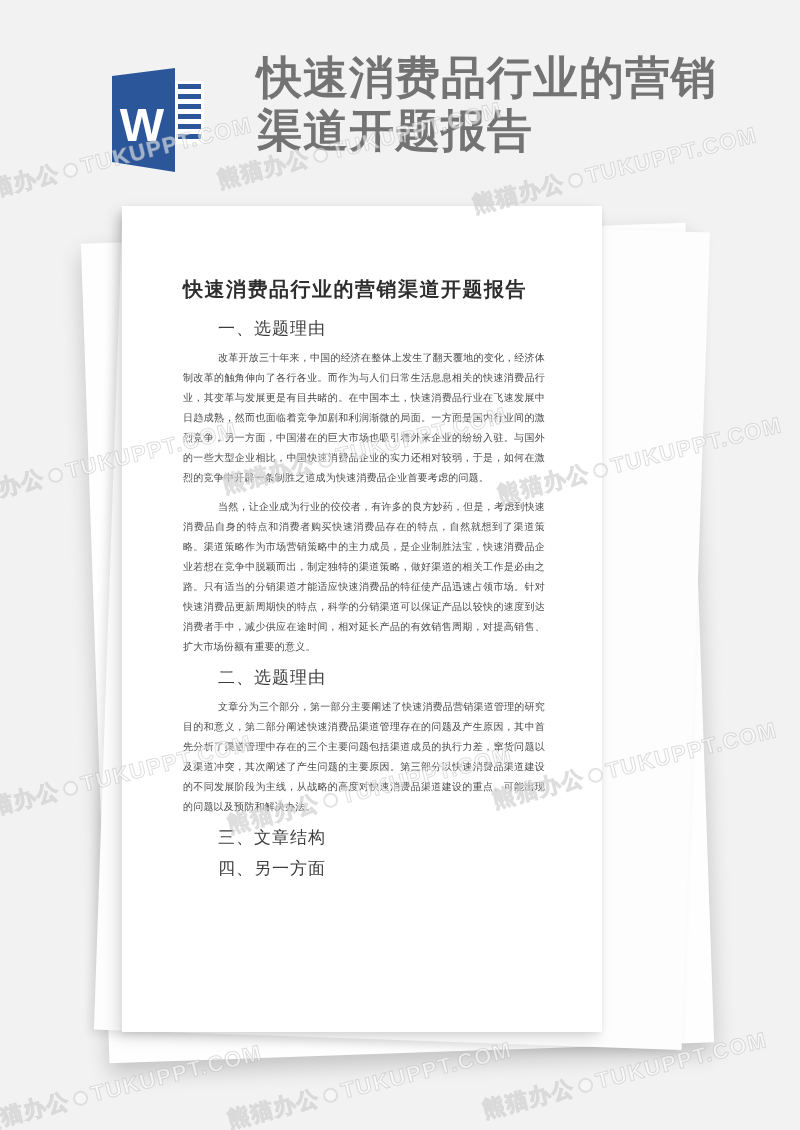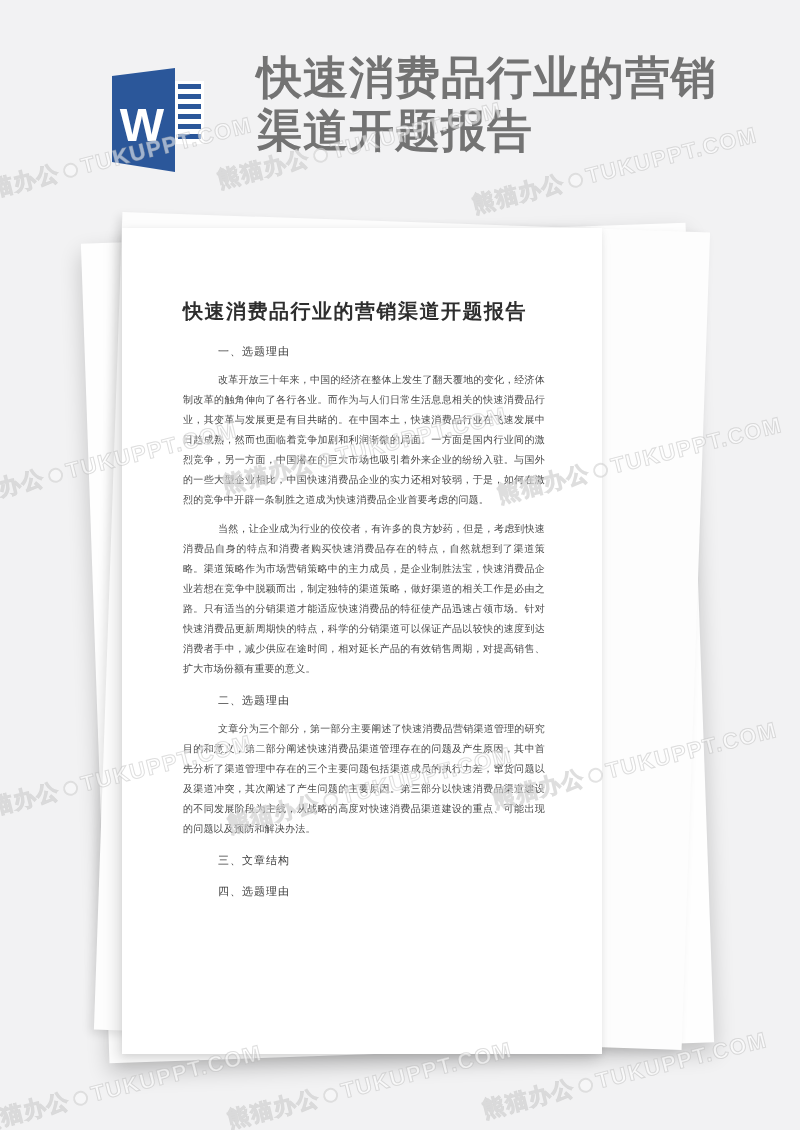--- a/index.html
+++ b/index.html
@@ -25,33 +25,33 @@
     position:absolute; left:95px; top:233px; width:605px; height:820px;
     background:#fefefe; transform:rotate(-2deg);
     box-shadow:0 10px 22px rgba(0,0,0,0.20);
   }
   .back-page-b {
     position:absolute; left:108px; top:222px; width:588px; height:818px;
     background:#fdfdfd; transform:rotate(2deg);
     box-shadow:-4px 4px 10px rgba(0,0,0,0.10);
   }
   .main-page {
-    position:absolute; left:122px; top:228px; width:480px; height:826px;
+    position:absolute; left:122px; top:206px; width:480px; height:826px;
     background:#ffffff;
     box-shadow:-5px 6px 14px rgba(0,0,0,0.13), 0 2px 6px rgba(0,0,0,0.06);
     padding:69px 57px 16px 61px;
   }
 
   
   .doc-title {
     font-size:20px; line-height:28px; font-weight:bold;
     color:#2e2e2e; letter-spacing:1.5px; margin-bottom:16px;
   }
   .sec-heading {
-    font-size:11px; line-height:20px; color:#3d3d3d;
+    font-size:17px; line-height:20px; color:#3d3d3d;
     padding-left:35px; margin:11px 0 9px 0; letter-spacing:1px;
   }
   .para {
     font-size:10px; line-height:20px; color:#4a4a4a;
     text-align:justify; text-indent:35px; margin-bottom:9px;
     letter-spacing:0.2px;
   }
 
   
   .wm-layer { position:absolute; left:0; top:0; width:800px; height:1130px;
@@ -79,21 +79,21 @@
 
   <div class="main-page">
     <div class="doc-title">快速消费品行业的营销渠道开题报告</div>
     <div id="doc-body">
         <div class="sec-heading">一、选题理由</div>
         <p class="para">改革开放三十年来，中国的经济在整体上发生了翻天覆地的变化，经济体制改革的触角伸向了各行各业。而作为与人们日常生活息息相关的快速消费品行业，其变革与发展更是有目共睹的。在中国本土，快速消费品行业在飞速发展中日趋成熟，然而也面临着竞争加剧和利润渐微的局面。一方面是国内行业间的激烈竞争，另一方面，中国潜在的巨大市场也吸引着外来企业的纷纷入驻。与国外的一些大型企业相比，中国快速消费品企业的实力还相对较弱，于是，如何在激烈的竞争中开辟一条制胜之道成为快速消费品企业首要考虑的问题。</p>
         <p class="para">当然，让企业成为行业的佼佼者，有许多的良方妙药，但是，考虑到快速消费品自身的特点和消费者购买快速消费品存在的特点，自然就想到了渠道策略。渠道策略作为市场营销策略中的主力成员，是企业制胜法宝，快速消费品企业若想在竞争中脱颖而出，制定独特的渠道策略，做好渠道的相关工作是必由之路。只有适当的分销渠道才能适应快速消费品的特征使产品迅速占领市场。针对快速消费品更新周期快的特点，科学的分销渠道可以保证产品以较快的速度到达消费者手中，减少供应在途时间，相对延长产品的有效销售周期，对提高销售、扩大市场份额有重要的意义。</p>
         <div class="sec-heading">二、选题理由</div>
         <p class="para">文章分为三个部分，第一部分主要阐述了快速消费品营销渠道管理的研究目的和意义，第二部分阐述快速消费品渠道管理存在的问题及产生原因，其中首先分析了渠道管理中存在的三个主要问题包括渠道成员的执行力差，窜货问题以及渠道冲突，其次阐述了产生问题的主要原因。第三部分以快速消费品渠道建设的不同发展阶段为主线，从战略的高度对快速消费品渠道建设的重点、可能出现的问题以及预防和解决办法。</p>
         <div class="sec-heading">三、文章结构</div>
-        <div class="sec-heading">四、选题理由</div>
+        <div class="sec-heading">四、另一方面</div>
       </div>
   </div>
 </div>
 
 <div class="header">
   <svg class="word-icon" viewBox="0 0 92 104">
 
     <rect x="61" y="13" width="31" height="63" fill="#ffffff"></rect>
     <g fill="#2b579a">
       <rect x="66" y="16" width="23" height="5"></rect>

